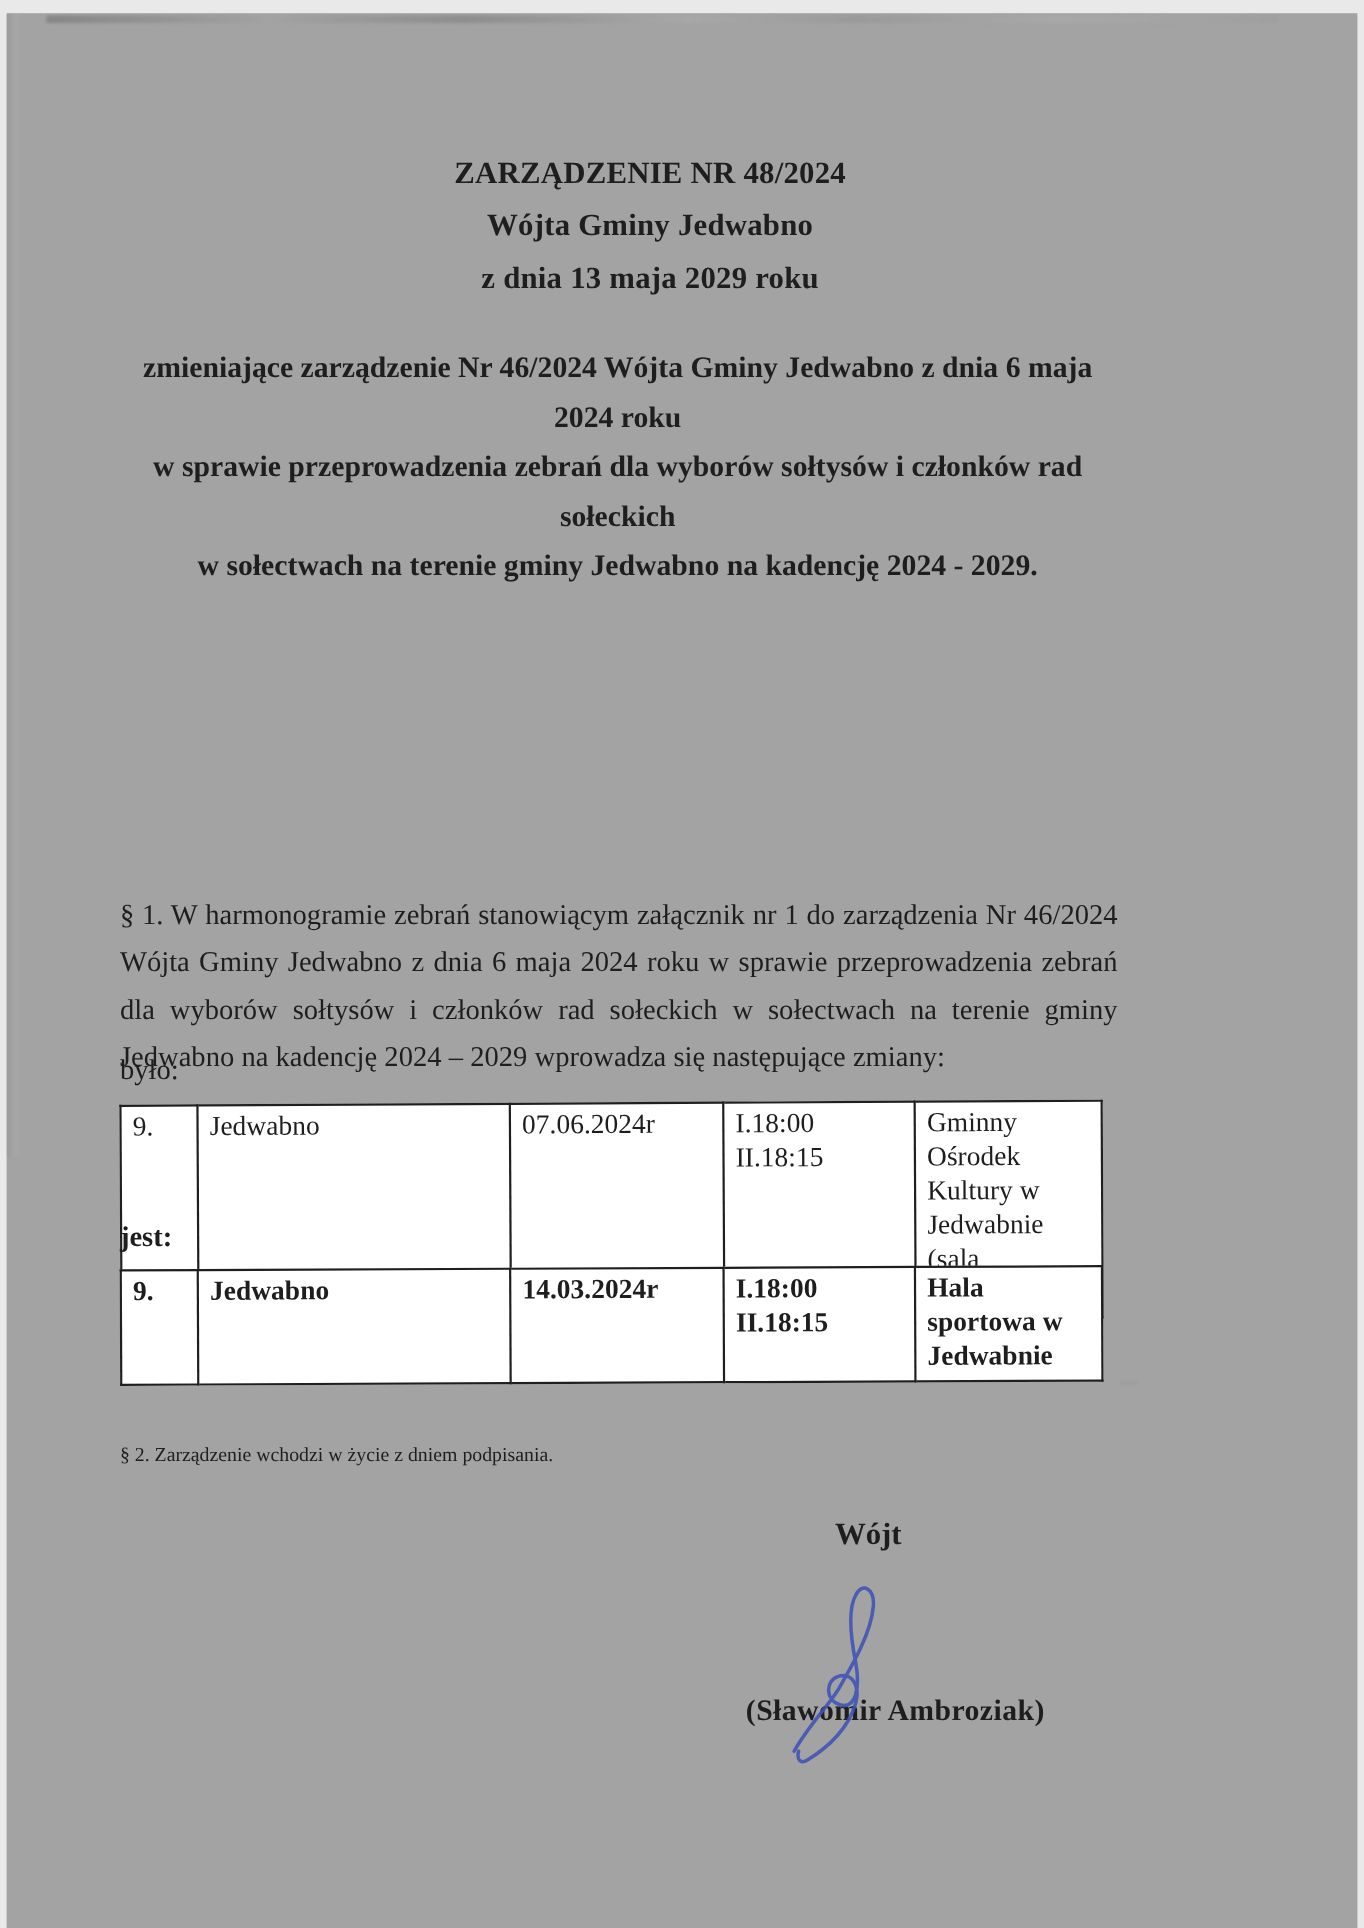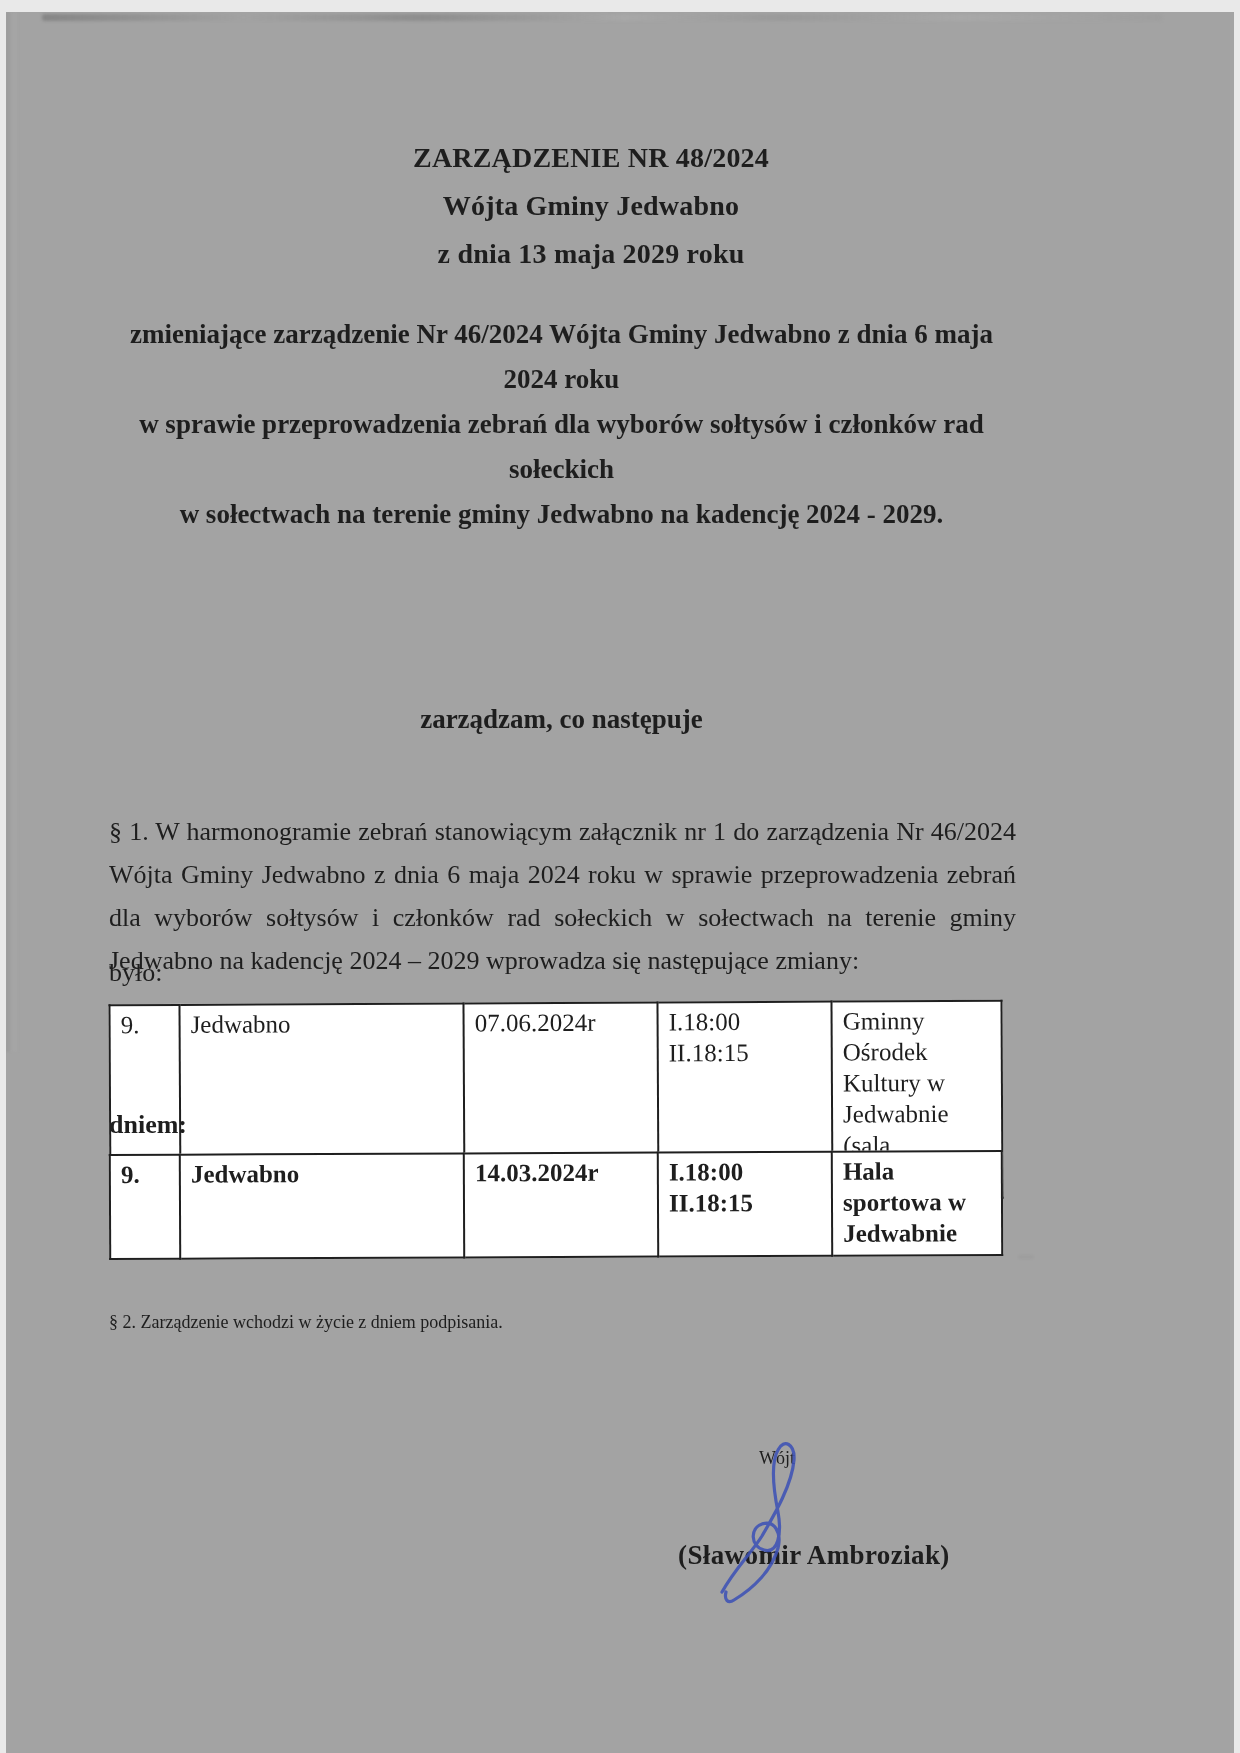--- a/index.html
+++ b/index.html
@@ -69,21 +69,21 @@
   .tbl-before{top:990px;transform:rotate(-0.3deg);}
   .tbl-after{top:1140px;transform:rotate(-0.25deg);font-weight:bold;}
   td.c-no{width:48px;}
   td.c-village{width:262px;}
   td.c-date{width:172px;}
   td.c-time{width:152px;}
   td.c-venue{width:auto;}
   .time-line{display:block;}
 
   
-  .sig-role{position:absolute;top:1436px;left:753px;font-weight:normal;font-size:18px;}
+  .sig-role{position:absolute;top:1368px;left:753px;font-weight:bold;font-size:28px;}
   .sig-name{position:absolute;top:1528px;left:672px;font-weight:bold;font-size:27px;letter-spacing:.4px;}
   .sig-svg{position:absolute;top:1420px;left:698px;z-index:3;pointer-events:none;}
 </style>
 </head>
 <body>
 
 <div class="page">
 
   <div class="artifact-top"></div>
   <div class="artifact-left"></div>
@@ -95,42 +95,41 @@
     <div>z   dnia  13 maja 2029 roku</div>
   </div>
 
   <div class="subject-block">
     <div>zmieniające zarządzenie Nr 46/2024 Wójta Gminy Jedwabno z dnia 6 maja 2024 roku</div>
     <div>w sprawie przeprowadzenia zebrań dla wyborów sołtysów i członków rad sołeckich</div>
     <div>w sołectwach na terenie gminy Jedwabno na kadencję 2024 - 2029.</div>
   </div>
 
 
-  <div class="decree">zarządzam, co następuje</div>
 
   <p class="par1">§ 1. W harmonogramie zebrań stanowiącym załącznik nr 1 do zarządzenia Nr 46/2024 Wójta Gminy Jedwabno z dnia 6 maja 2024 roku w sprawie przeprowadzenia zebrań dla wyborów sołtysów i członków rad sołeckich  w sołectwach na terenie gminy Jedwabno na kadencję 2024 – 2029 wprowadza się następujące zmiany:</p>
 
   <div class="label-before">było:</div>
 
   <table class="sched tbl-before">
     <tbody>
       <tr>
         <td class="c-no">9.</td>
         <td class="c-village">Jedwabno</td>
         <td class="c-date">07.06.2024r</td>
         <td class="c-time">
           <span class="time-line">I.18:00</span>
           <span class="time-line">II.18:15</span>
         </td>
         <td class="c-venue">Gminny Ośrodek Kultury w Jedwabnie (sala widowiskowa)</td>
       </tr>
     </tbody>
   </table>
 
-  <div class="label-after">dniem:</div>
+  <div class="label-after">jest:</div>
 
   <table class="sched tbl-after">
     <tbody>
       <tr>
         <td class="c-no">9.</td>
         <td class="c-village">Jedwabno</td>
         <td class="c-date">14.03.2024r</td>
         <td class="c-time">
           <span class="time-line">I.18:00</span>
           <span class="time-line">II.18:15</span>

